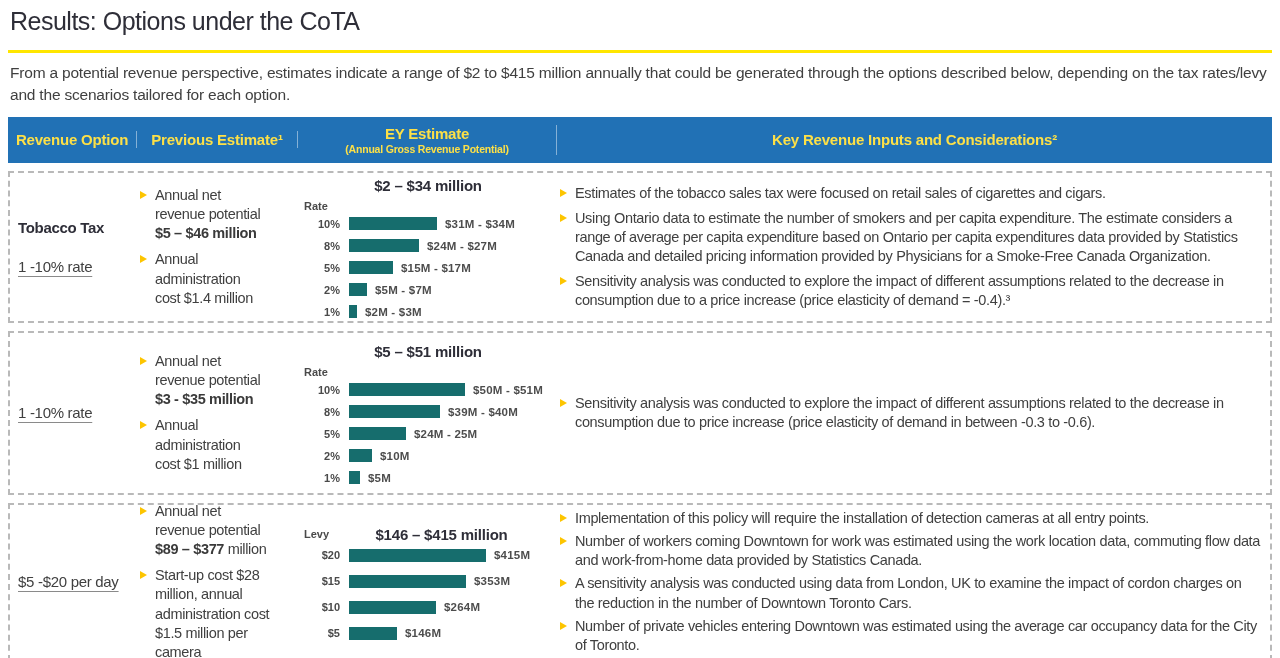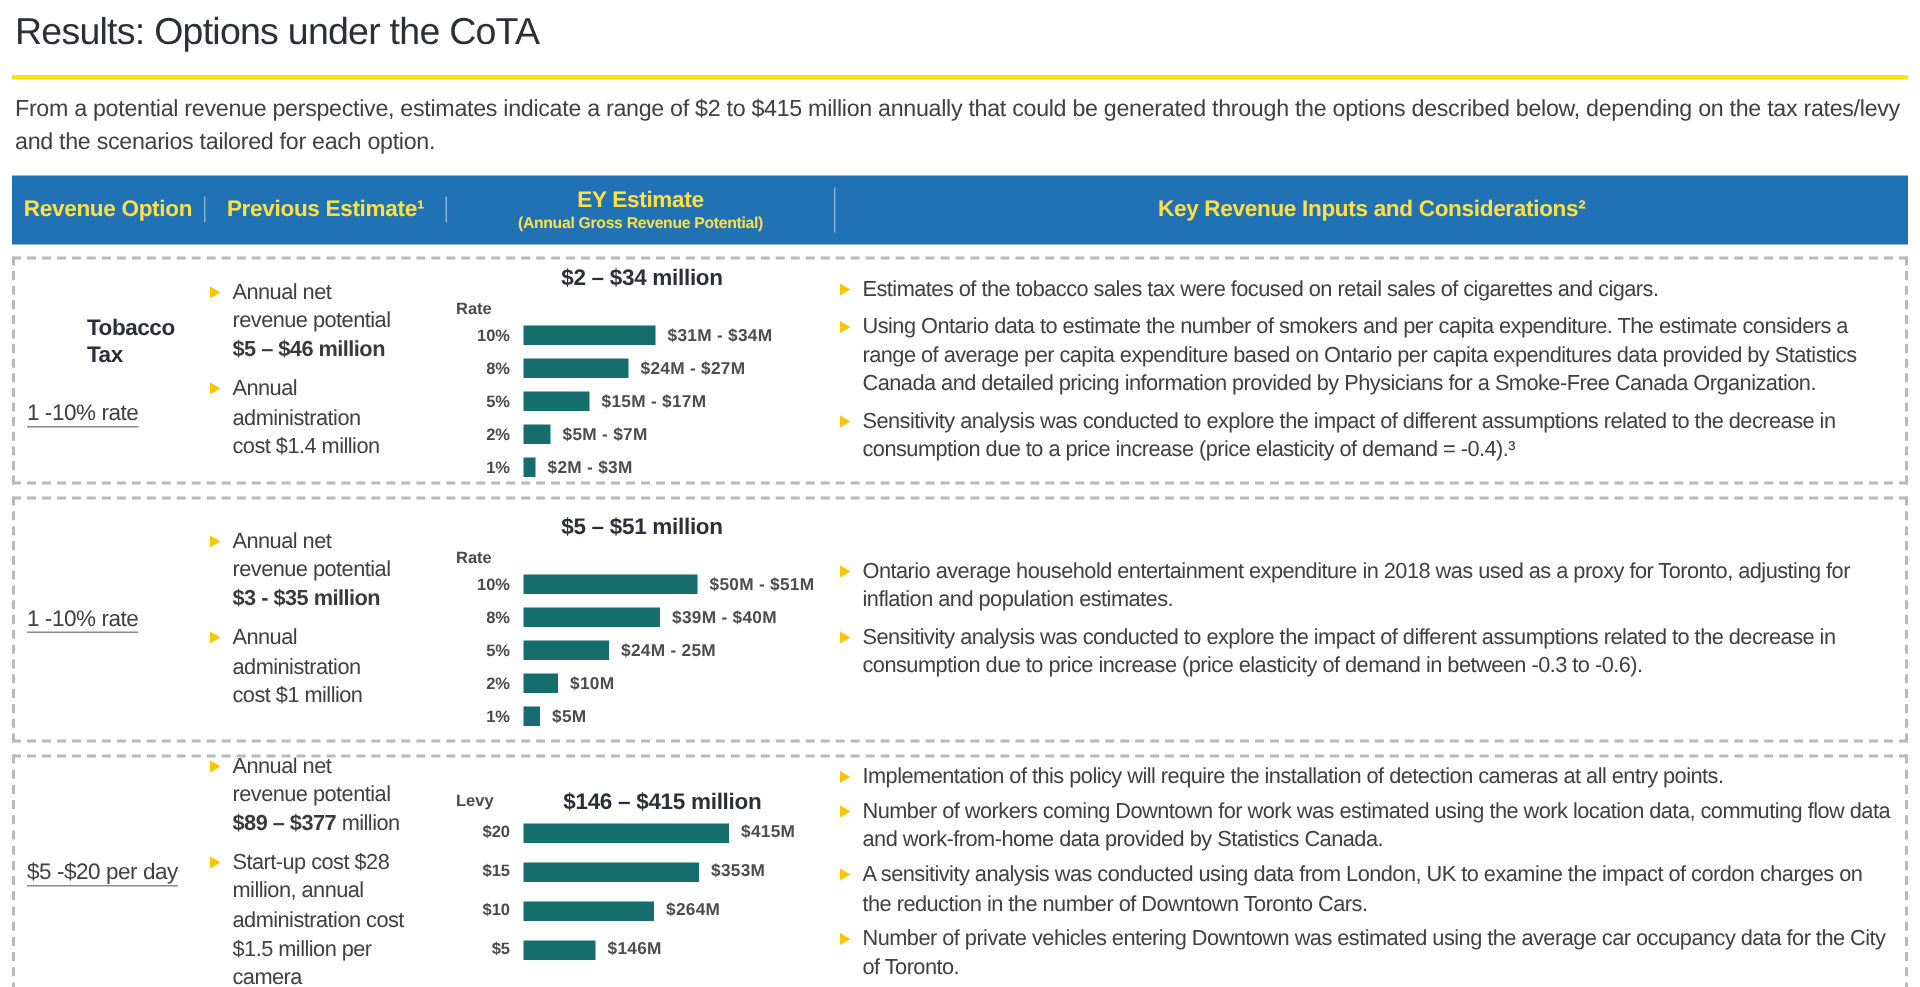--- a/index.html
+++ b/index.html
@@ -18,21 +18,21 @@
   .th1{width:128px;}.th2{width:160px;}.th3{width:258px;}.th4{flex:1;}
   .th-sub{font-size:10.5px;font-weight:bold;margin-top:1px;}
   
   .row-box{display:flex;border:2px dashed var(--dash,#b9b9b9);margin-top:8px;box-sizing:border-box;
     overflow:hidden;}
   .row-box:nth-of-type(1){height:152px;}
   .row-box:nth-of-type(2){height:164px;}
   .row-box:nth-of-type(3){height:158px;}
   .col{box-sizing:border-box;overflow:hidden;}
   .col-option{width:126px;padding:0 2px 0 8px;display:flex;flex-direction:column;justify-content:center;gap:20px;}
-  .option-name{font-weight:bold;font-size:15px;line-height:1.25;color:var(--dark,#2e2e38);letter-spacing:-0.3px;margin-left:40px;}
+  .option-name{font-weight:bold;font-size:15px;line-height:1.25;color:var(--dark,#2e2e38);letter-spacing:-0.3px;}
   .option-rate{font-size:15px;color:var(--gray,#404040);text-decoration:underline;text-underline-offset:4px;
     text-decoration-color:#8a8a8a;letter-spacing:-0.3px;}
   .col-prev{width:160px;padding:4px 2px;}
   .col-chart{width:258px;padding:6px 0 4px 6px;display:flex;flex-direction:column;justify-content:center;}
   .col-cons{flex:1;padding:4px 10px 4px 4px;}
   
   .bullets{display:flex;flex-direction:column;justify-content:center;row-gap:7px;}
   .col-cons.bullets{row-gap:6px;}
   section[data-name="row-road-pricing"] .col-cons{row-gap:4px;}
   .bullet{display:flex;align-items:flex-start;}
@@ -177,24 +177,20 @@
           <div class="bar-row" data-name="chart-bar-row">
             <span class="bar-label" data-name="chart-bar-label">1%</span>
             <span class="bar" data-name="chart-bar" style="width: 11px;"></span>
             <span class="bar-value" data-name="chart-bar-value">$5M</span>
           </div>
         </div>
       </div>
     <div class="col col-cons bullets" data-name="considerations-list">
         <div class="bullet" data-name="bullet-item">
           <span class="tri" data-name="bullet-arrow-icon"></span>
-          <span class="bullet-text" data-name="bullet-text"><span>Ontario average household entertainment expenditure in 2018 was used as a proxy for Toronto, adjusting for inflation and population estimates.</span></span>
-        </div>
-        <div class="bullet" data-name="bullet-item">
-          <span class="tri" data-name="bullet-arrow-icon"></span>
           <span class="bullet-text" data-name="bullet-text"><span>Sensitivity analysis was conducted to explore the impact of different assumptions related to the decrease in consumption due to price increase (price elasticity of demand in between -0.3 to -0.6).</span></span>
         </div>
       </div>
   </section>
 
   <section class="row-box" data-name="row-road-pricing">
     <div class="col col-option" data-name="revenue-option-cell">
       <div class="option-rate" data-name="option-rate">$5 -$20 per day</div>
     </div>
     <div class="col col-prev bullets" data-name="previous-estimate-list">

